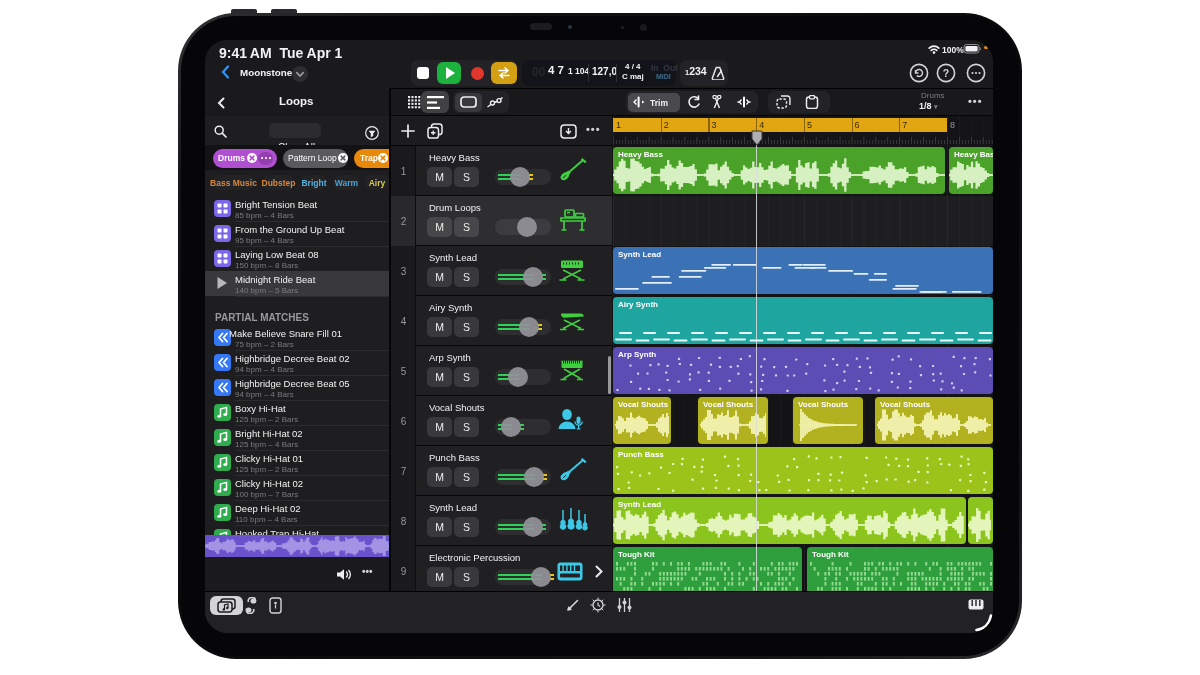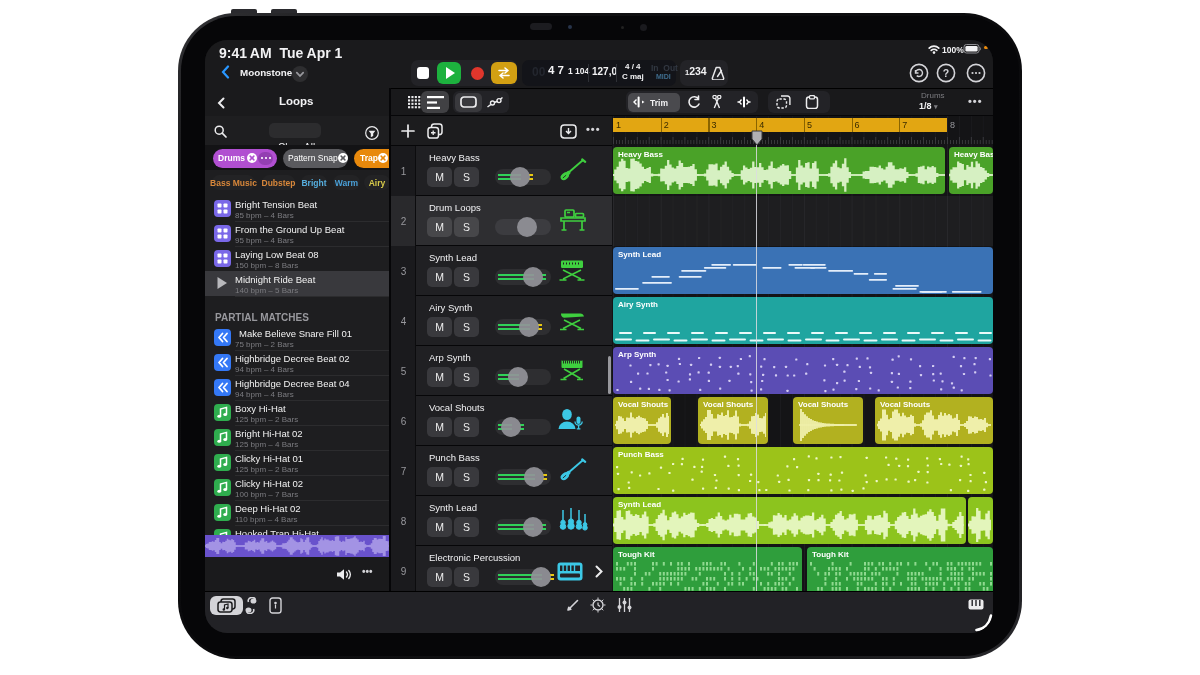--- a/index.html
+++ b/index.html
@@ -191,21 +191,21 @@
         <circle cx="5" cy="5" r="5" fill="#fff"></circle>
         <path d="M3.1 3.1 L6.9 6.9 M6.9 3.1 L3.1 6.9" stroke="#b14fd1" stroke-width="1.5" stroke-linecap="round"></path>
       </svg>
       <div class="pill" style="left:53px;top:111.5px;width:15px;height:13px;background:#933fb2;border-radius:6.5px"></div>
       <svg width="12" height="4" viewBox="0 0 12 4" style="position:absolute;left:54.5px;top:116px">
         <circle cx="2" cy="2" r="1.1" fill="#fff"></circle>
         <circle cx="6" cy="2" r="1.1" fill="#fff"></circle>
         <circle cx="10" cy="2" r="1.1" fill="#fff"></circle>
       </svg>
       <div class="chip" style="left:78px;top:108.5px;width:65px;background:#5a5a5e"></div>
-      <div class="txt" style="left:83px;top:113px;font-size:8.5px;color:#fff">Pattern Snap</div>
+      <div class="txt" style="left:83px;top:113px;font-size:8.5px;color:#fff">Pattern Loop</div>
       <svg width="10" height="10" viewBox="0 0 10 10" style="position:absolute;left:132.5px;top:113px">
         <circle cx="5" cy="5" r="5" fill="#fff"></circle>
         <path d="M3.1 3.1 L6.9 6.9 M6.9 3.1 L3.1 6.9" stroke="#5a5a5e" stroke-width="1.5" stroke-linecap="round"></path>
       </svg>
       <div class="chip" style="left:149px;top:108.5px;width:35px;background:#e8890c;border-radius:9.5px 0 0 9.5px"></div>
       <div class="txt" style="left:155px;top:113px;font-size:8.5px;font-weight:bold;color:#fff">Trap</div>
       <svg width="10" height="10" viewBox="0 0 10 10" style="position:absolute;left:173px;top:113px">
         <circle cx="5" cy="5" r="5" fill="#fff"></circle>
         <path d="M3.1 3.1 L6.9 6.9 M6.9 3.1 L3.1 6.9" stroke="#e8890c" stroke-width="1.5" stroke-linecap="round"></path>
       </svg>
@@ -245,33 +245,33 @@
       <svg width="12" height="14" viewBox="0 0 12 14" style="position:absolute;left:11px;top:236px">
         <path d="M1.5 1 L11 7 L1.5 13 Z" fill="#b8b8bc"></path>
       </svg>
       <div class="lrow-t" style="left:30px;top:234px">Midnight Ride Beat</div>
       <div class="lrow-s" style="left:30px;top:245.5px">140 bpm – 5 Bars</div>
       <div class="abs" style="left:30px;top:255.6px;width:154px;height:0.8px;background:#2c2c2e"></div>
       <div class="txt" style="left:10px;top:272px;font-size:10px;font-weight:bold;color:#98989d">PARTIAL MATCHES</div>
       <div class="licon" style="left:9px;top:289px;background:#3478f6"><svg width="17" height="17" viewBox="0 0 17 17" style="">
           <path d="M8.5 4.5 L5 8.5 L8.5 12.5 M13 4.5 L9.5 8.5 L13 12.5" stroke="#fff" stroke-width="1.8" fill="none" stroke-linecap="round" stroke-linejoin="round"></path>
         </svg></div>
-      <div class="lrow-t" style="left:34px;top:288px">Make Believe Snare Fill 01</div>
+      <div class="lrow-t" style="left:24px;top:288px">Make Believe Snare Fill 01</div>
       <div class="lrow-s" style="left:30px;top:299.5px">75 bpm – 2 Bars</div>
       <div class="abs" style="left:30px;top:309.6px;width:154px;height:0.8px;background:#2c2c2e"></div>
       <div class="licon" style="left:9px;top:314px;background:#3478f6"><svg width="17" height="17" viewBox="0 0 17 17" style="">
           <path d="M8.5 4.5 L5 8.5 L8.5 12.5 M13 4.5 L9.5 8.5 L13 12.5" stroke="#fff" stroke-width="1.8" fill="none" stroke-linecap="round" stroke-linejoin="round"></path>
         </svg></div>
       <div class="lrow-t" style="left:30px;top:313px">Highbridge Decree Beat 02</div>
       <div class="lrow-s" style="left:30px;top:324.5px">94 bpm – 4 Bars</div>
       <div class="abs" style="left:30px;top:334.6px;width:154px;height:0.8px;background:#2c2c2e"></div>
       <div class="licon" style="left:9px;top:339px;background:#3478f6"><svg width="17" height="17" viewBox="0 0 17 17" style="">
           <path d="M8.5 4.5 L5 8.5 L8.5 12.5 M13 4.5 L9.5 8.5 L13 12.5" stroke="#fff" stroke-width="1.8" fill="none" stroke-linecap="round" stroke-linejoin="round"></path>
         </svg></div>
-      <div class="lrow-t" style="left:30px;top:338px">Highbridge Decree Beat 04</div>
+      <div class="lrow-t" style="left:30px;top:338px">Highbridge Decree Beat 05</div>
       <div class="lrow-s" style="left:30px;top:349.5px">94 bpm – 4 Bars</div>
       <div class="abs" style="left:30px;top:359.6px;width:154px;height:0.8px;background:#2c2c2e"></div>
       <div class="licon" style="left:9px;top:364px;background:#2fad4e"><svg width="17" height="17" viewBox="0 0 17 17" style="">
           <path d="M6.5 12.2 V5 l6-1.6 V10.6" stroke="#fff" stroke-width="1.5" fill="none"></path>
           <ellipse cx="5.2" cy="12.2" rx="1.9" ry="1.5" fill="#fff"></ellipse>
           <ellipse cx="11.2" cy="10.6" rx="1.9" ry="1.5" fill="#fff"></ellipse>
         </svg></div>
       <div class="lrow-t" style="left:30px;top:363px">Boxy Hi-Hat</div>
       <div class="lrow-s" style="left:30px;top:374.5px">125 bpm – 2 Bars</div>
       <div class="abs" style="left:30px;top:384.6px;width:154px;height:0.8px;background:#2c2c2e"></div>

